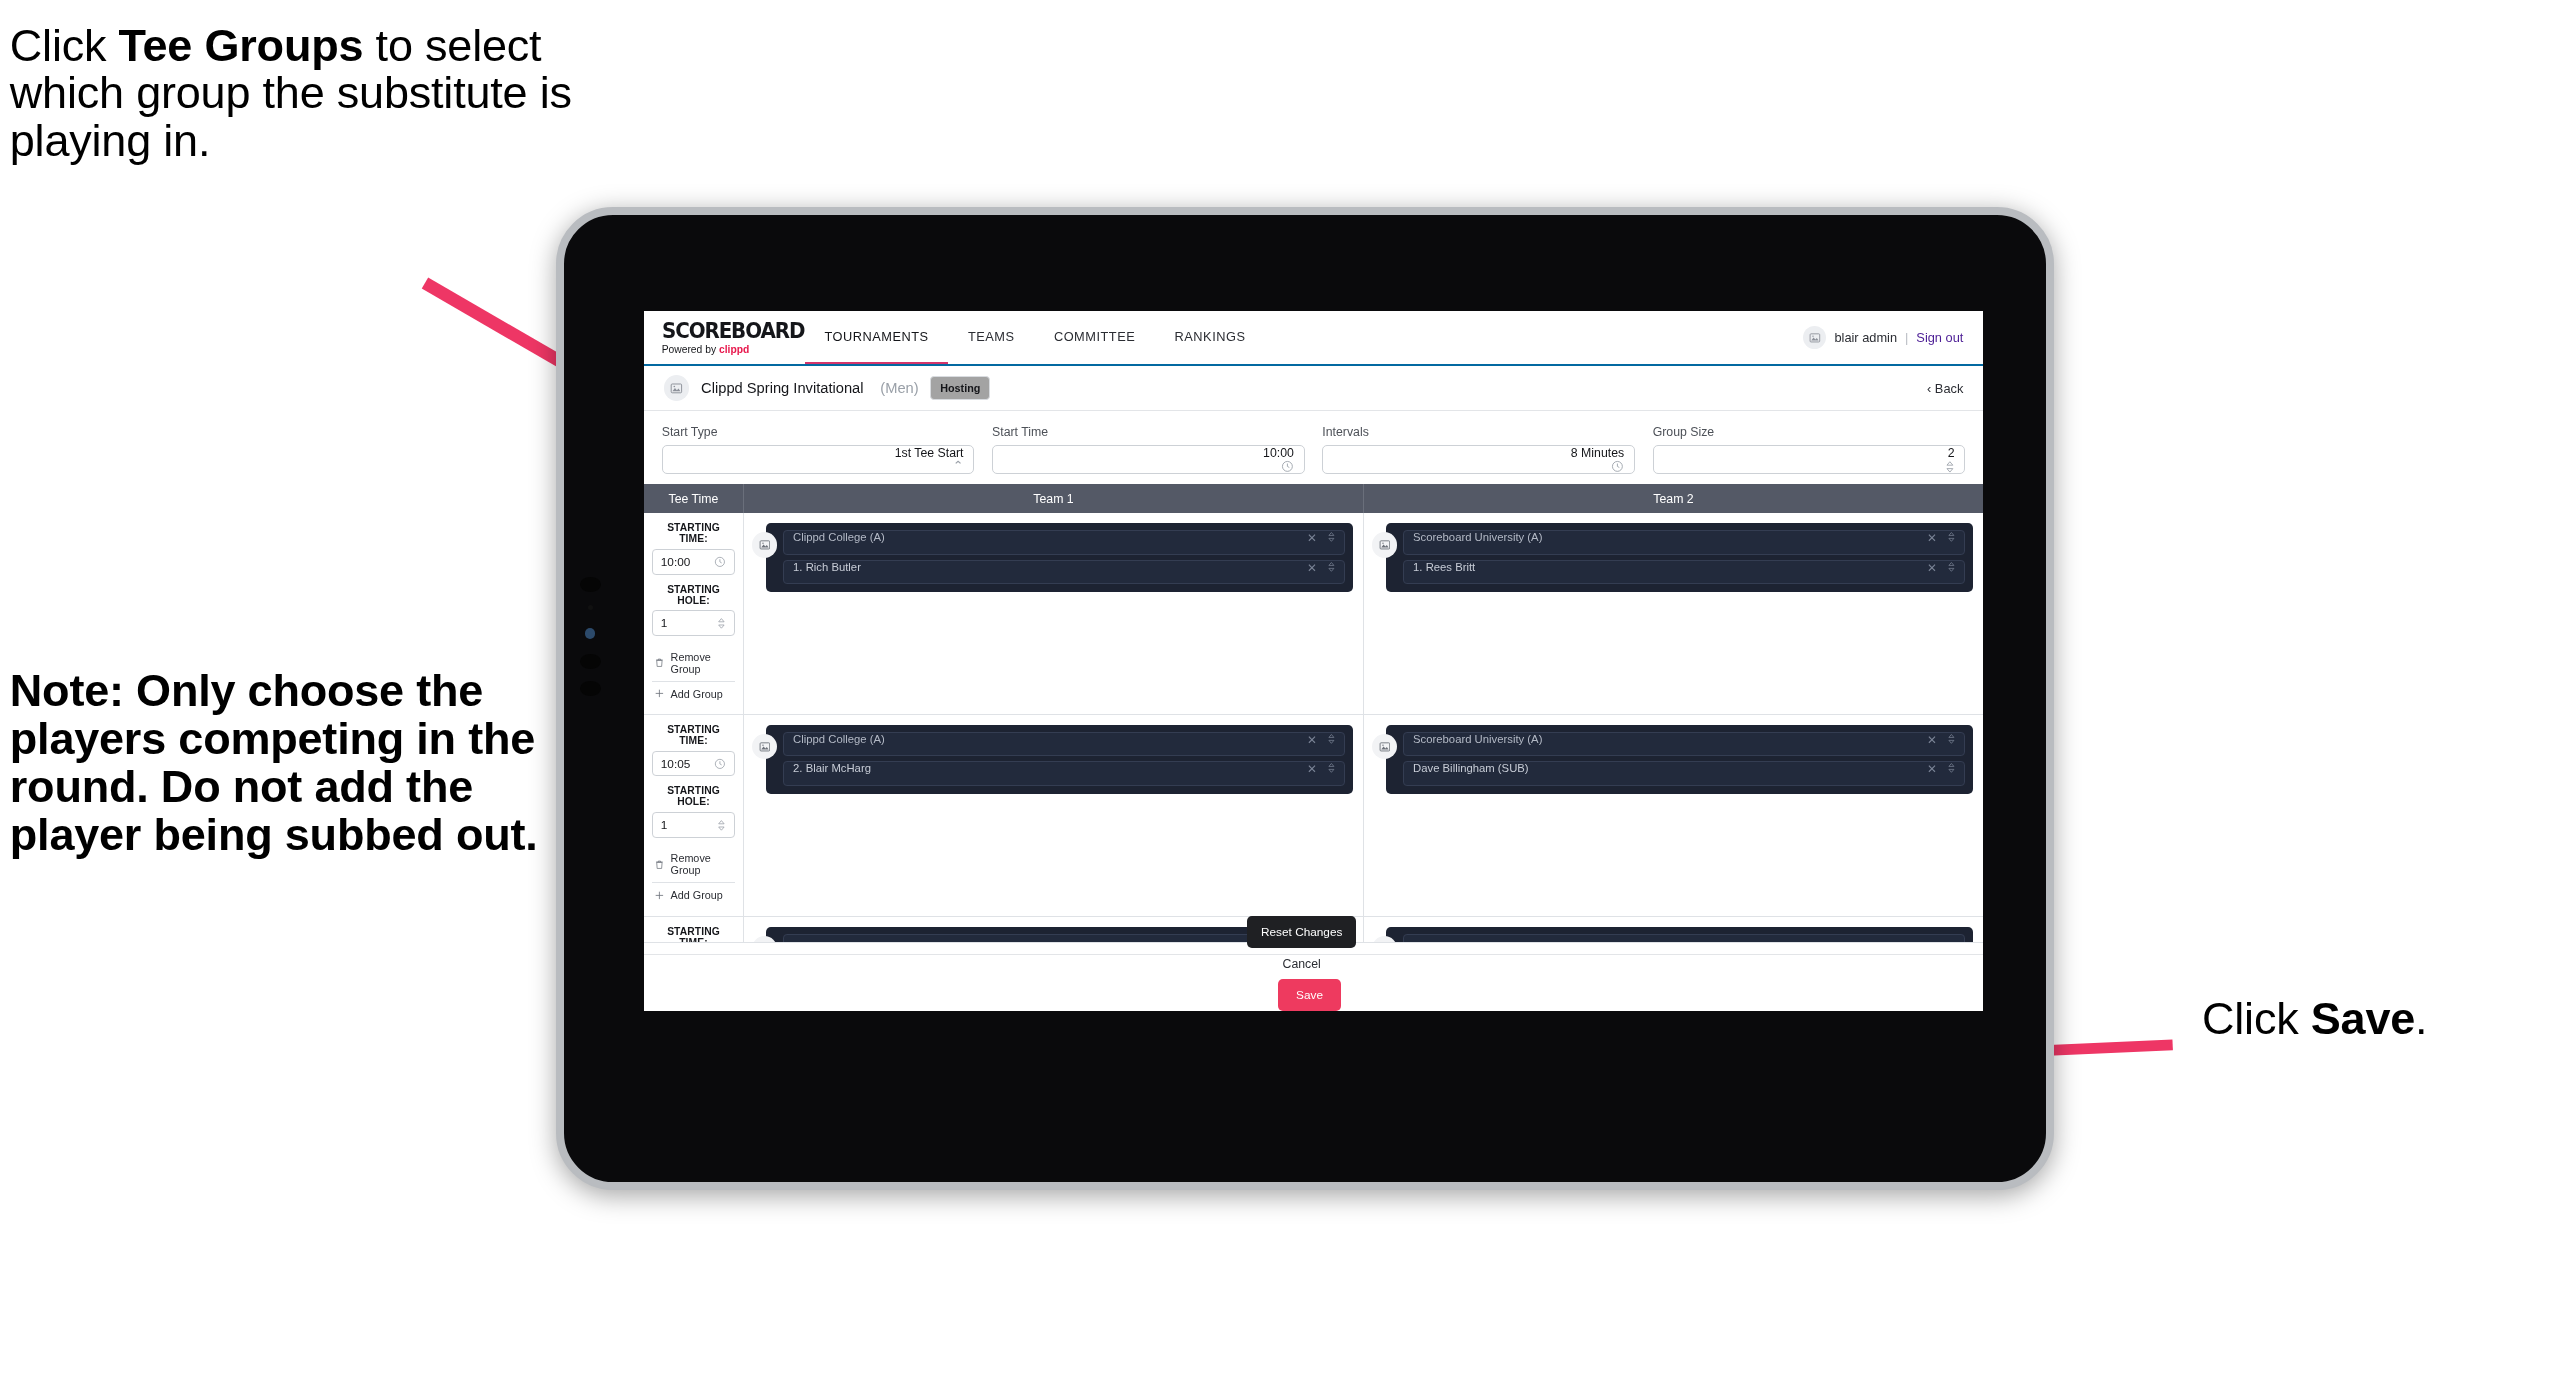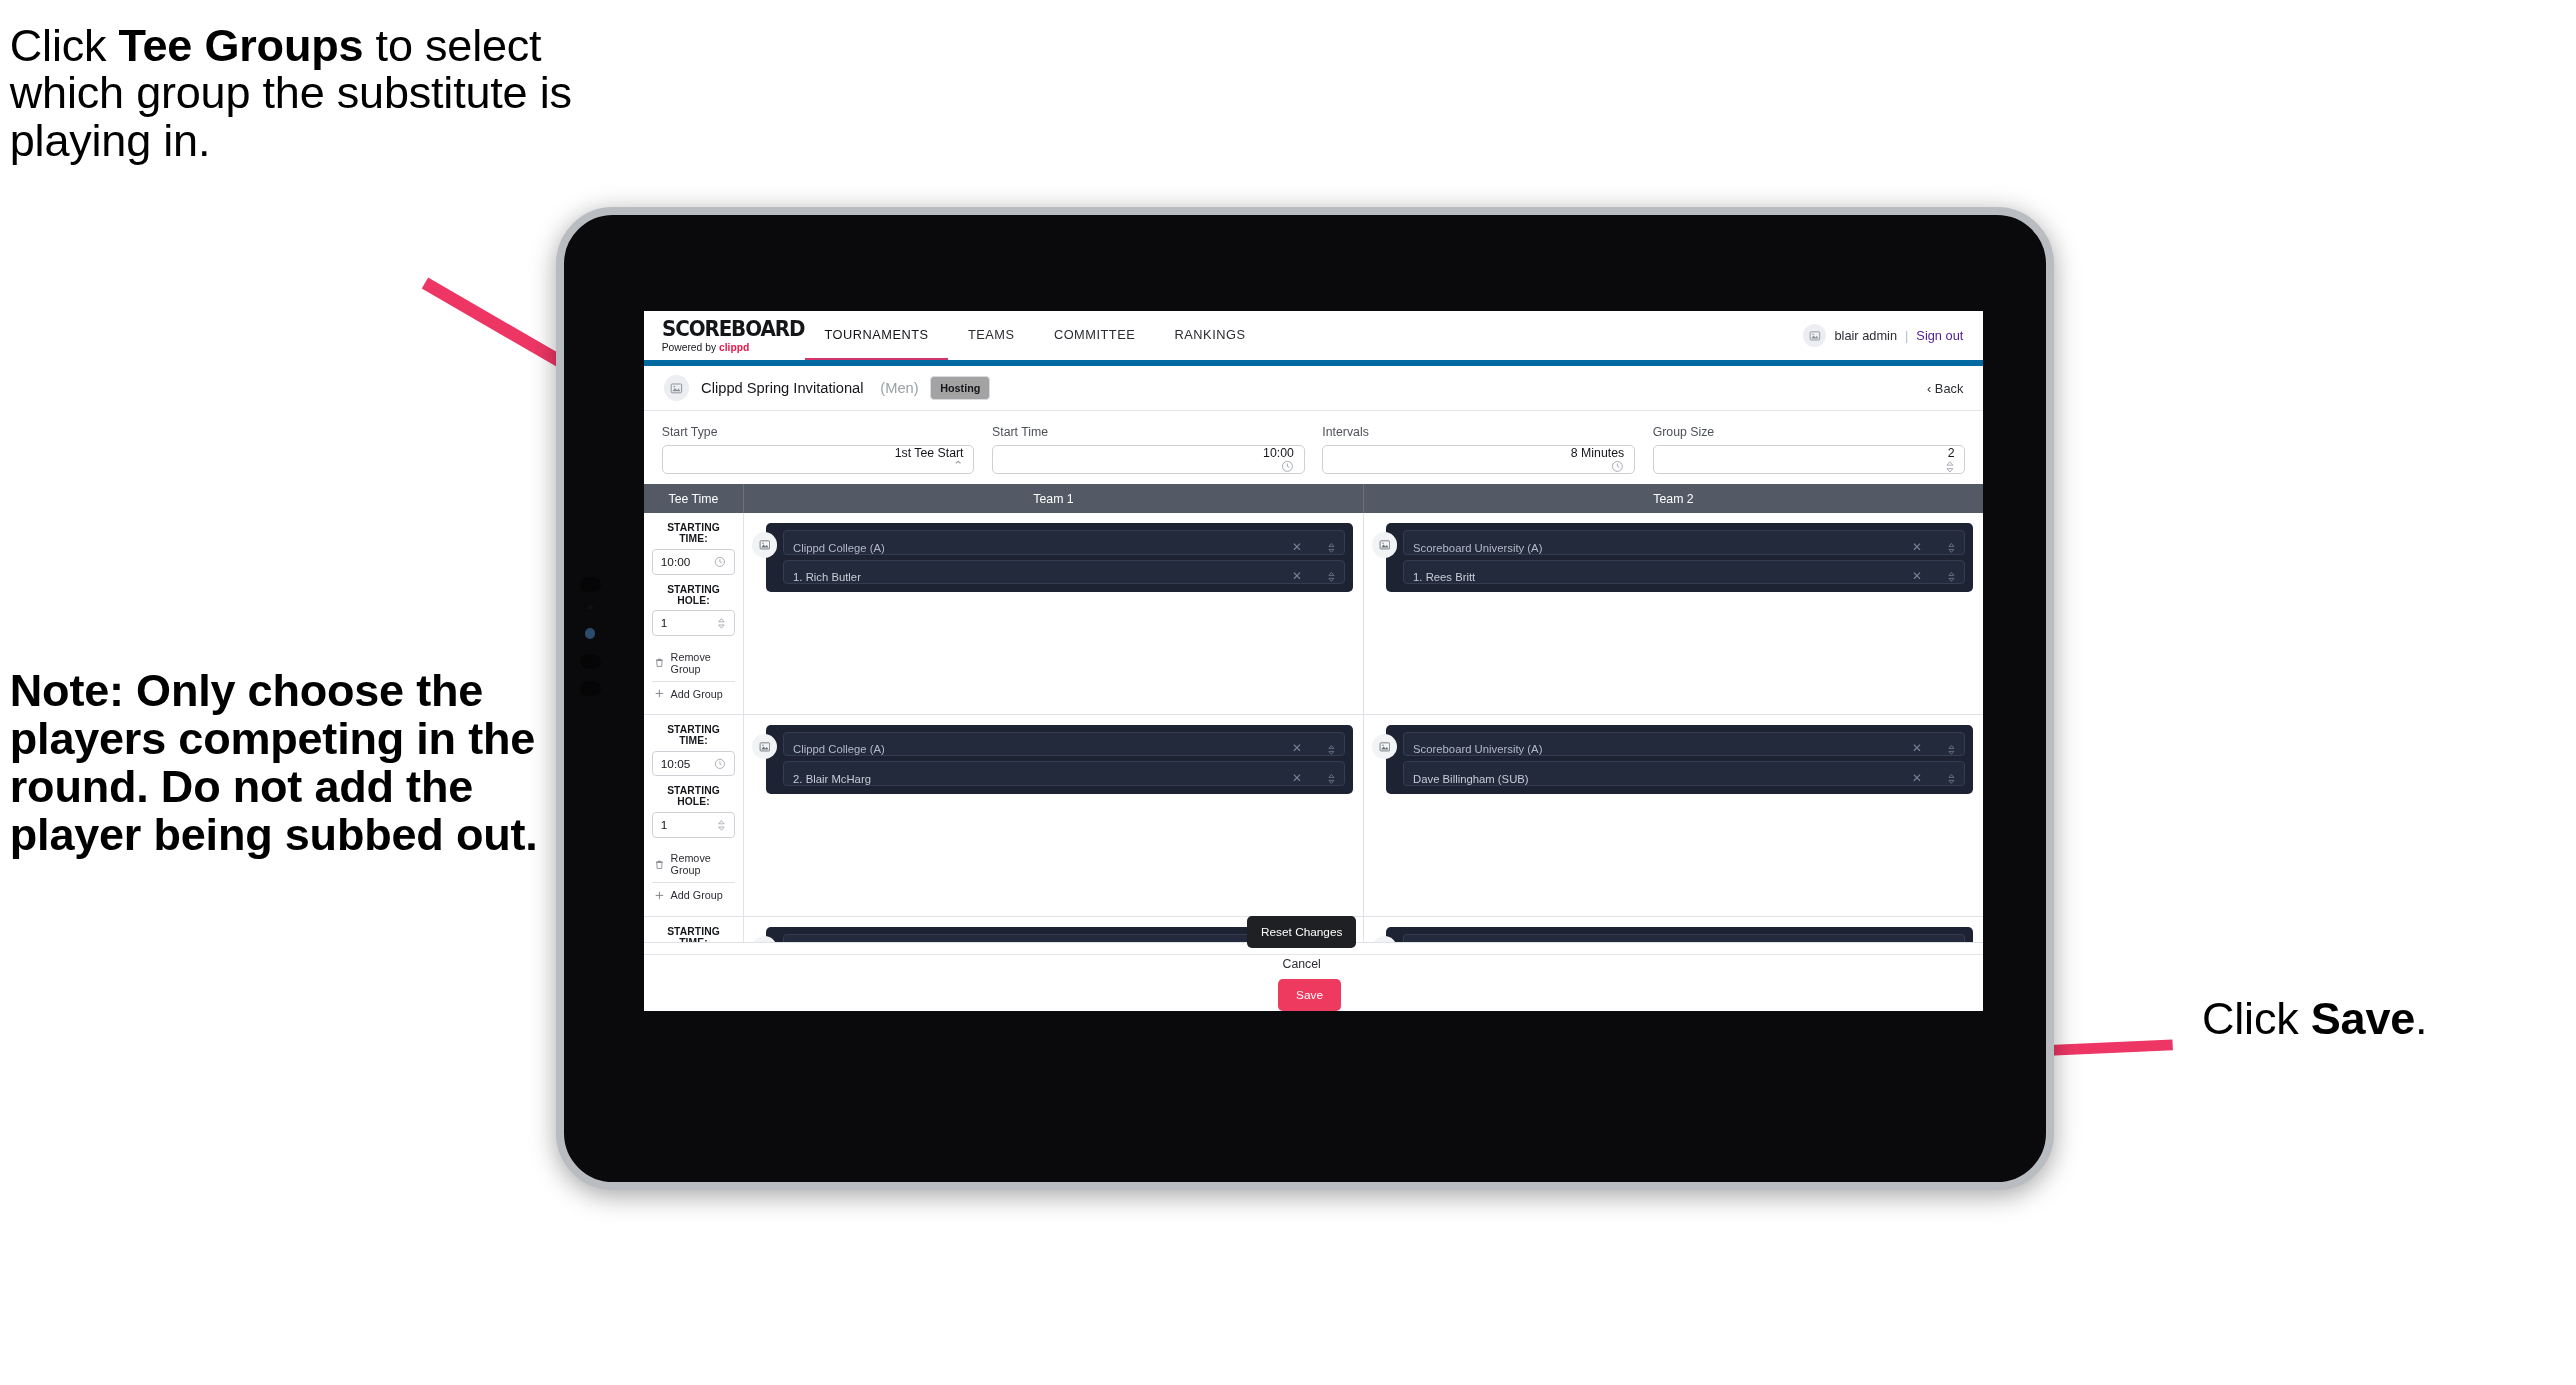--- a/index.html
+++ b/index.html
@@ -48,21 +48,21 @@
   .screen {
     position: absolute; left: 80px; top: 96px;
     width: 1339px; height: 700px;
     background: #ffffff;
     overflow: hidden;
   }
 
   
   .topnav {
     height: 55px; display: flex; align-items: stretch;
-    border-bottom: 6px solid #0369a1; background: #fff;
+    border-bottom: 2px solid #0369a1; background: #fff;
   }
   .brand { width: 147px; padding-left: 17.7px; display: flex; flex-direction: column; justify-content: center; }
   .brand .sb-word {
     font-family: "DejaVu Sans", sans-serif;
     font-weight: 700; font-size: 21.6px; letter-spacing: -1.2px;
     color: #15161a; line-height: 1; transform: scaleX(0.92); transform-origin: left center;
   }
   .brand .sb-sub { font-size: 10.3px; color: #15161a; margin-top: 2.9px; font-weight: 400; }
   .brand .sb-sub .clippd { color: #e8174c; font-weight: 700; }
   .navtabs { display: flex; align-items: stretch; margin-left: 13.8px; }
@@ -142,22 +142,22 @@
   .grp {
     background: #1d2332; border-radius: 4.9px; padding: 6.9px 7.9px 7.9px 17.7px; position: relative;
   }
   .grp-badge {
     position: absolute; left: -13.8px; top: 8.8px;
     width: 25.6px; height: 25.6px; border-radius: 50%; background: #f2f3f5;
     display: flex; align-items: center; justify-content: center; color: #6c7179; z-index: 2;
   }
   .chip {
     background: #222a3c; border: 1px solid #343d52; border-radius: 3.9px;
-    height: 24.6px; display: flex; align-items: flex-end; padding: 0 8.8px;
-    font-size: 11.3px; color: #c7ccd6; margin-bottom: 4.9px; gap: 15px;
+    height: 24.6px; display: flex; align-items: flex-start; padding: 0 8.8px;
+    font-size: 11.3px; color: #c7ccd6; margin-bottom: 4.9px;
   }
   .chip:last-child { margin-bottom: 0; }
   .chip.team-name { color: #b3b9c5; }
   .chip .cname { flex: 1; }
   .chip .x { color: #7b8496; font-size: 11.8px; margin-right: 9.8px; cursor: pointer; }
   .chip .updown { color: #7b8496; font-size: 10.8px; cursor: pointer; }
 
   .trow.cut { min-height: 0; height: 25.6px; overflow: hidden; }
 
   

